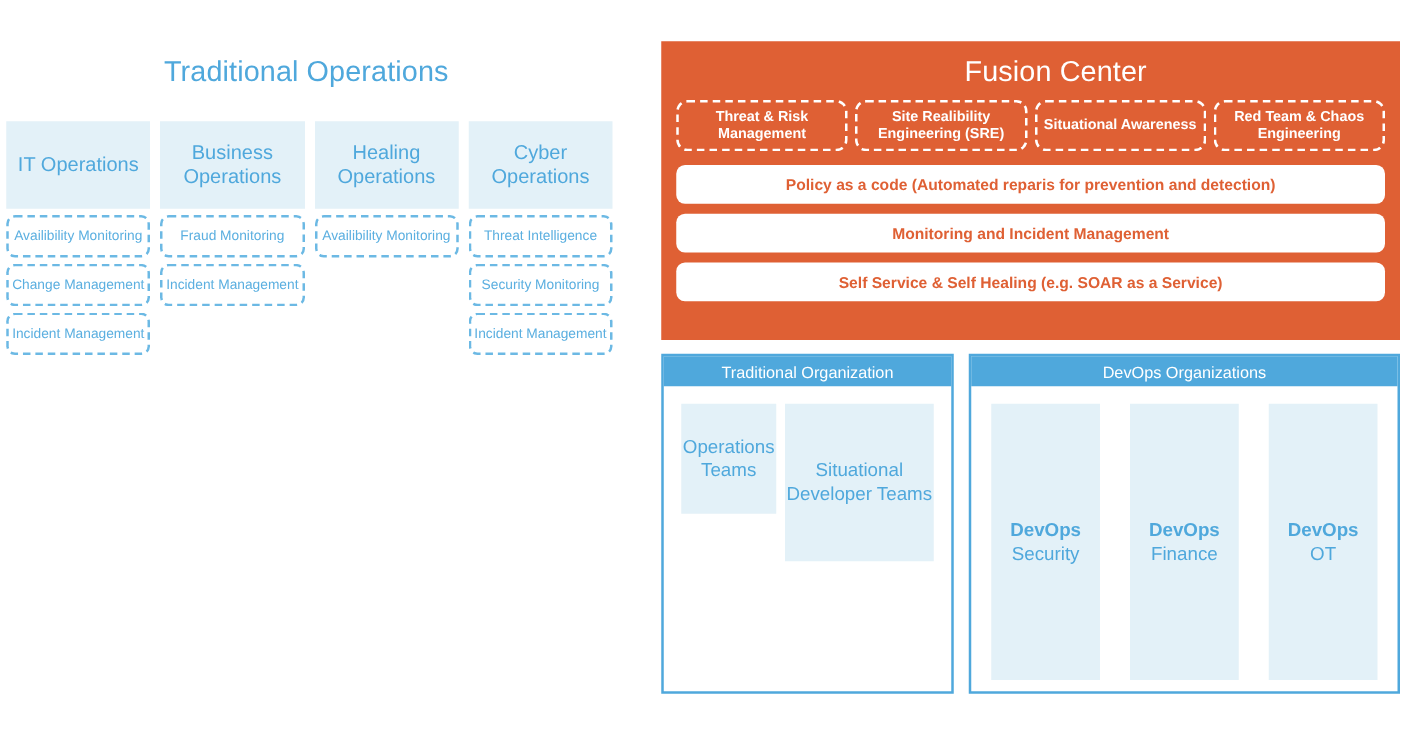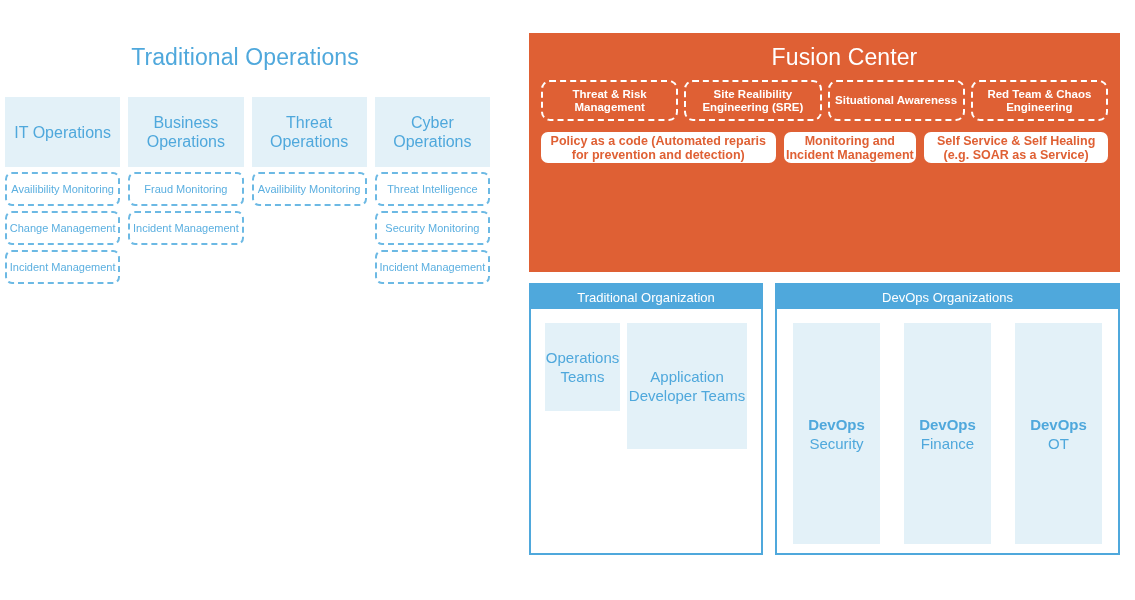--- a/index.html
+++ b/index.html
@@ -108,21 +108,21 @@
     text-align: center;
     color: #ffffff;
     font-size: 11.5px;
     line-height: 13px;
     font-weight: bold;
     box-sizing: border-box;
   }
   #fusion-bars {
     padding: 11px 12px 0 12px;
     display: flex;
-    flex-direction: row;
+    flex-direction: column;
     gap: 8px;
     box-sizing: border-box;
   }
   .fusion-bar {
     background: #ffffff;
     border-radius: 7px;
     height: 31px;
     display: flex;
     align-items: center;
     justify-content: center;
@@ -223,21 +223,21 @@
       <div class="ops-sub">Incident Management</div>
     </div>
 
     <div class="ops-column">
       <div class="ops-head">Business Operations</div>
       <div class="ops-sub">Fraud Monitoring</div>
       <div class="ops-sub">Incident Management</div>
     </div>
 
     <div class="ops-column">
-      <div class="ops-head">Threat Operations</div>
+      <div class="ops-head">Healing Operations</div>
       <div class="ops-sub">Availibility Monitoring</div>
     </div>
 
     <div class="ops-column">
       <div class="ops-head">Cyber Operations</div>
       <div class="ops-sub">Threat Intelligence</div>
       <div class="ops-sub">Security Monitoring</div>
       <div class="ops-sub">Incident Management</div>
     </div>
 
@@ -262,21 +262,21 @@
   </div>
 
 </div>
 
 <div class="org-panel" id="traditional-org-panel">
 
   <div class="org-header">Traditional Organization</div>
 
   <div id="traditional-org-body">
     <div class="trad-org-box box-ops">Operations Teams</div>
-    <div class="trad-org-box box-app">Application Developer Teams</div>
+    <div class="trad-org-box box-app">Situational Developer Teams</div>
   </div>
 
 </div>
 
 <div class="org-panel" id="devops-org-panel">
 
   <div class="org-header">DevOps Organizations</div>
 
   <div id="devops-org-body">
 

